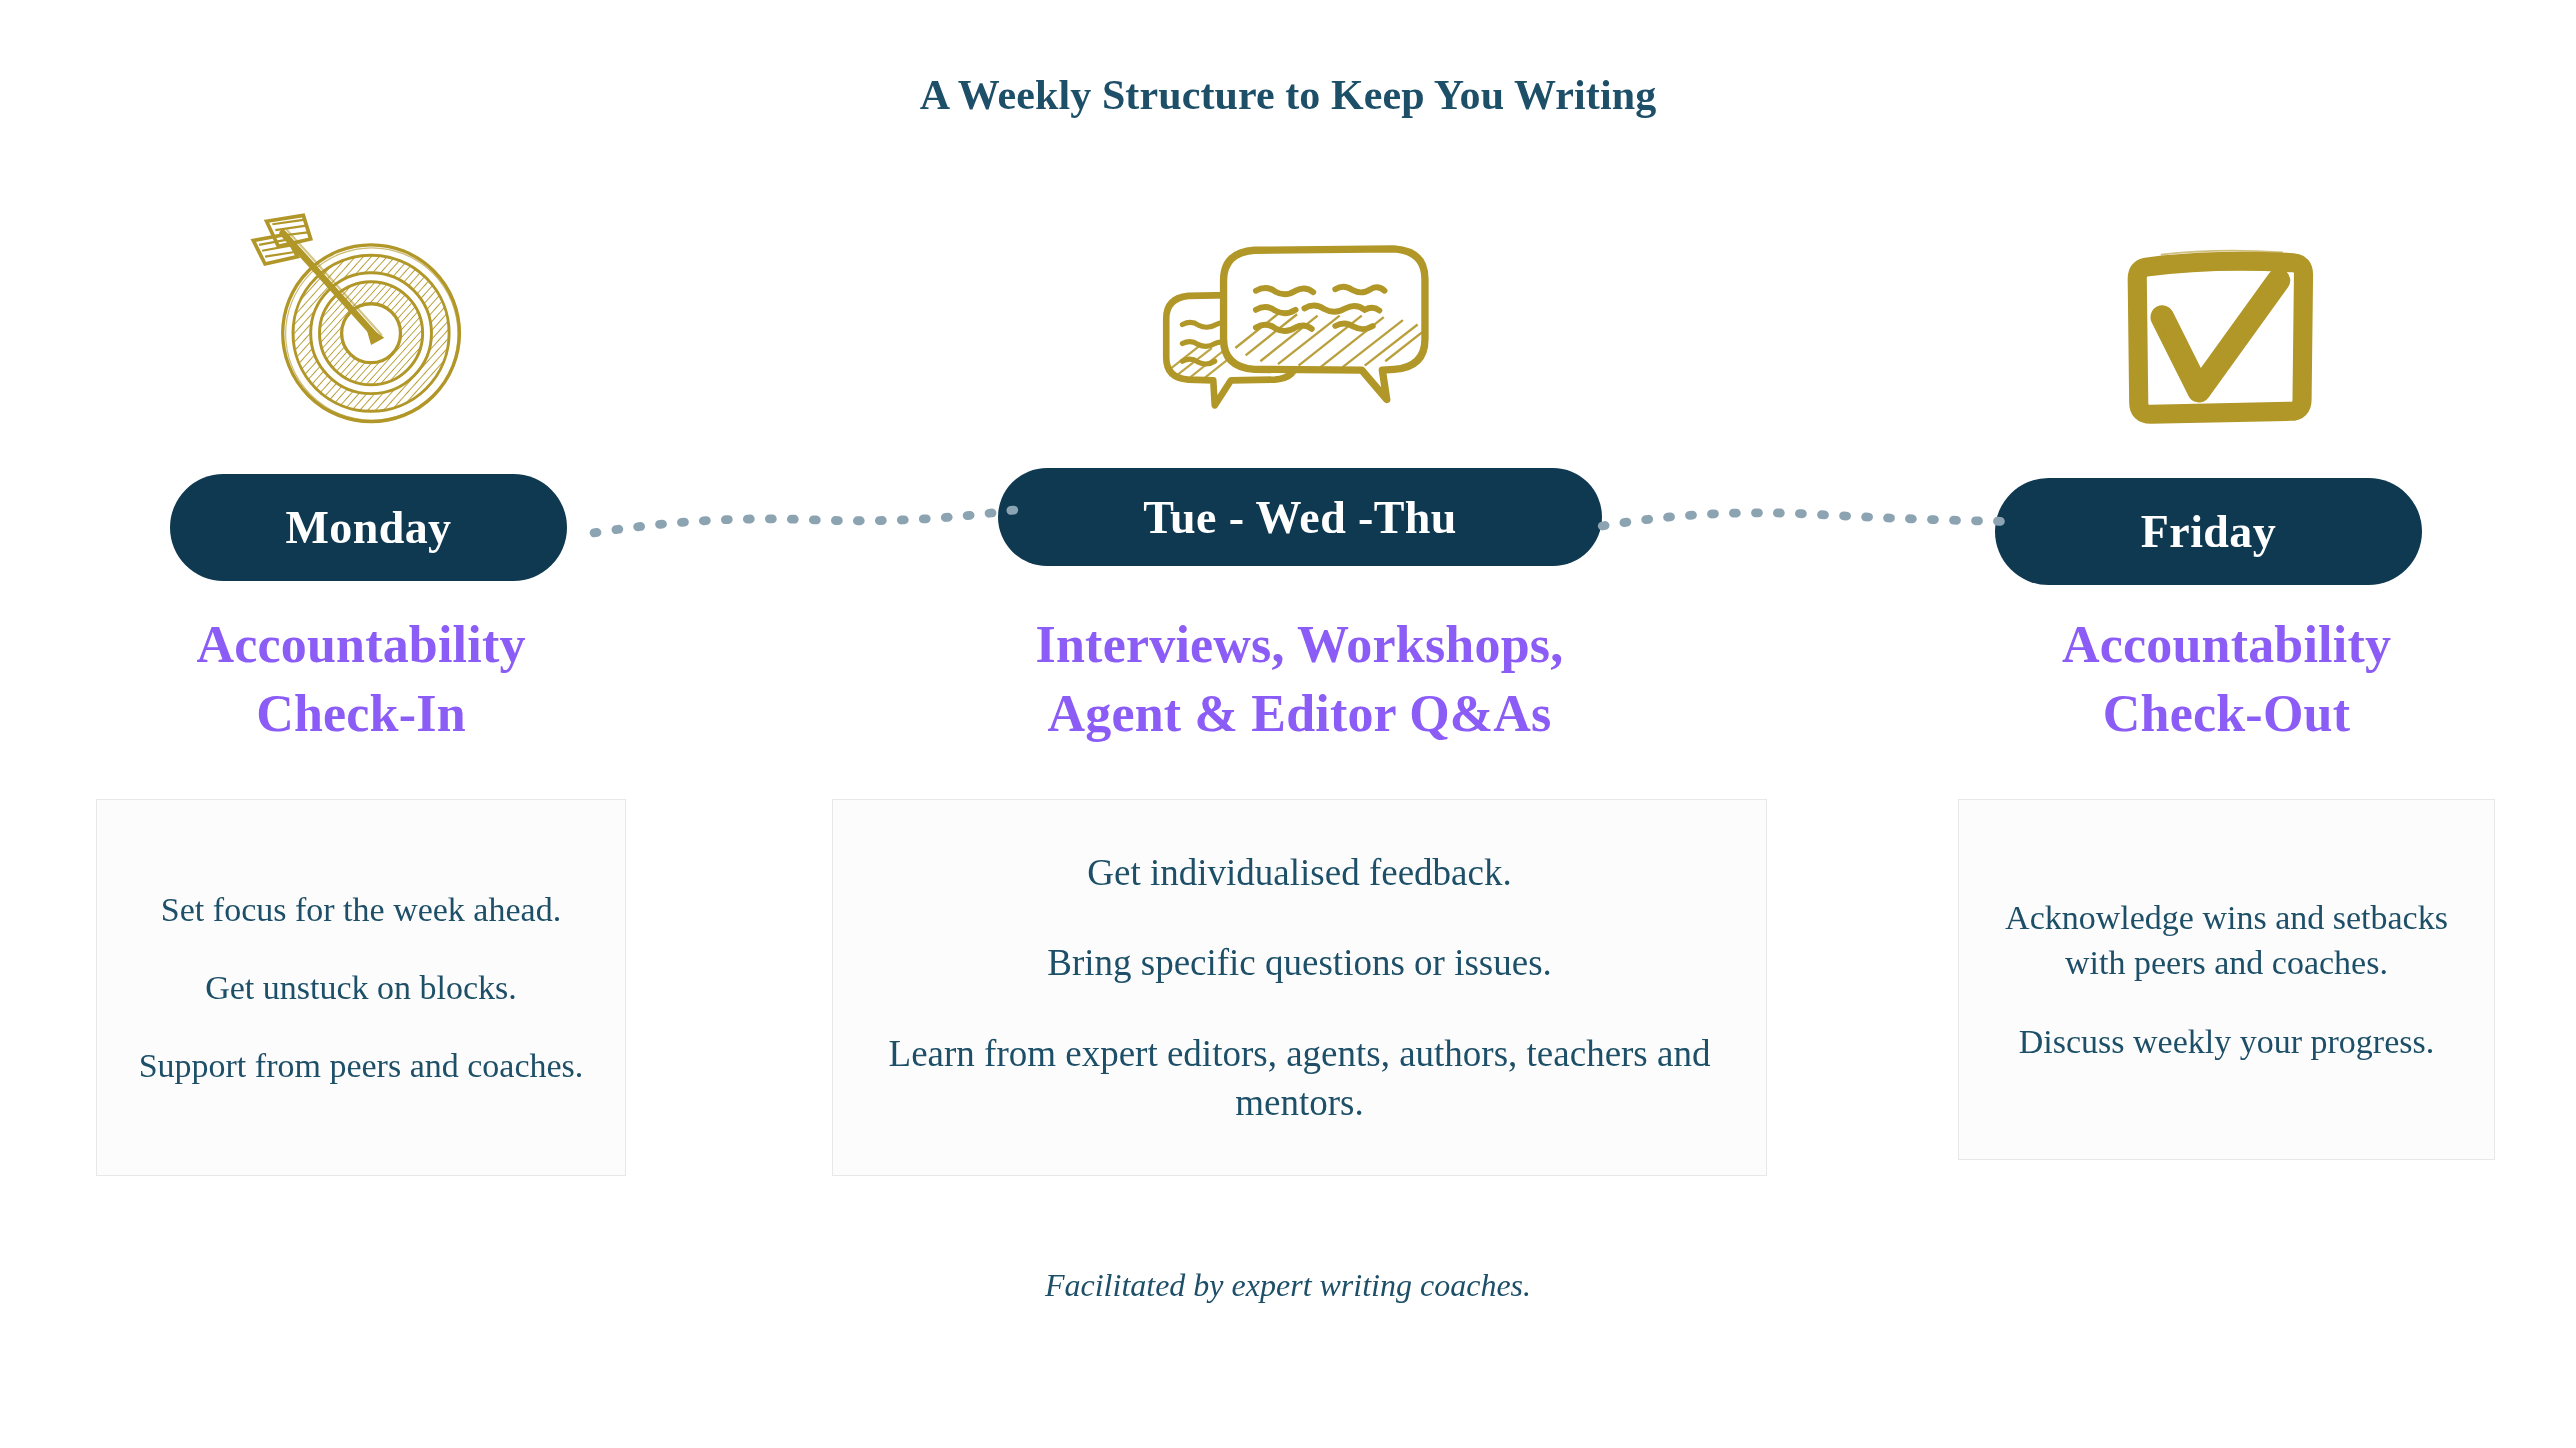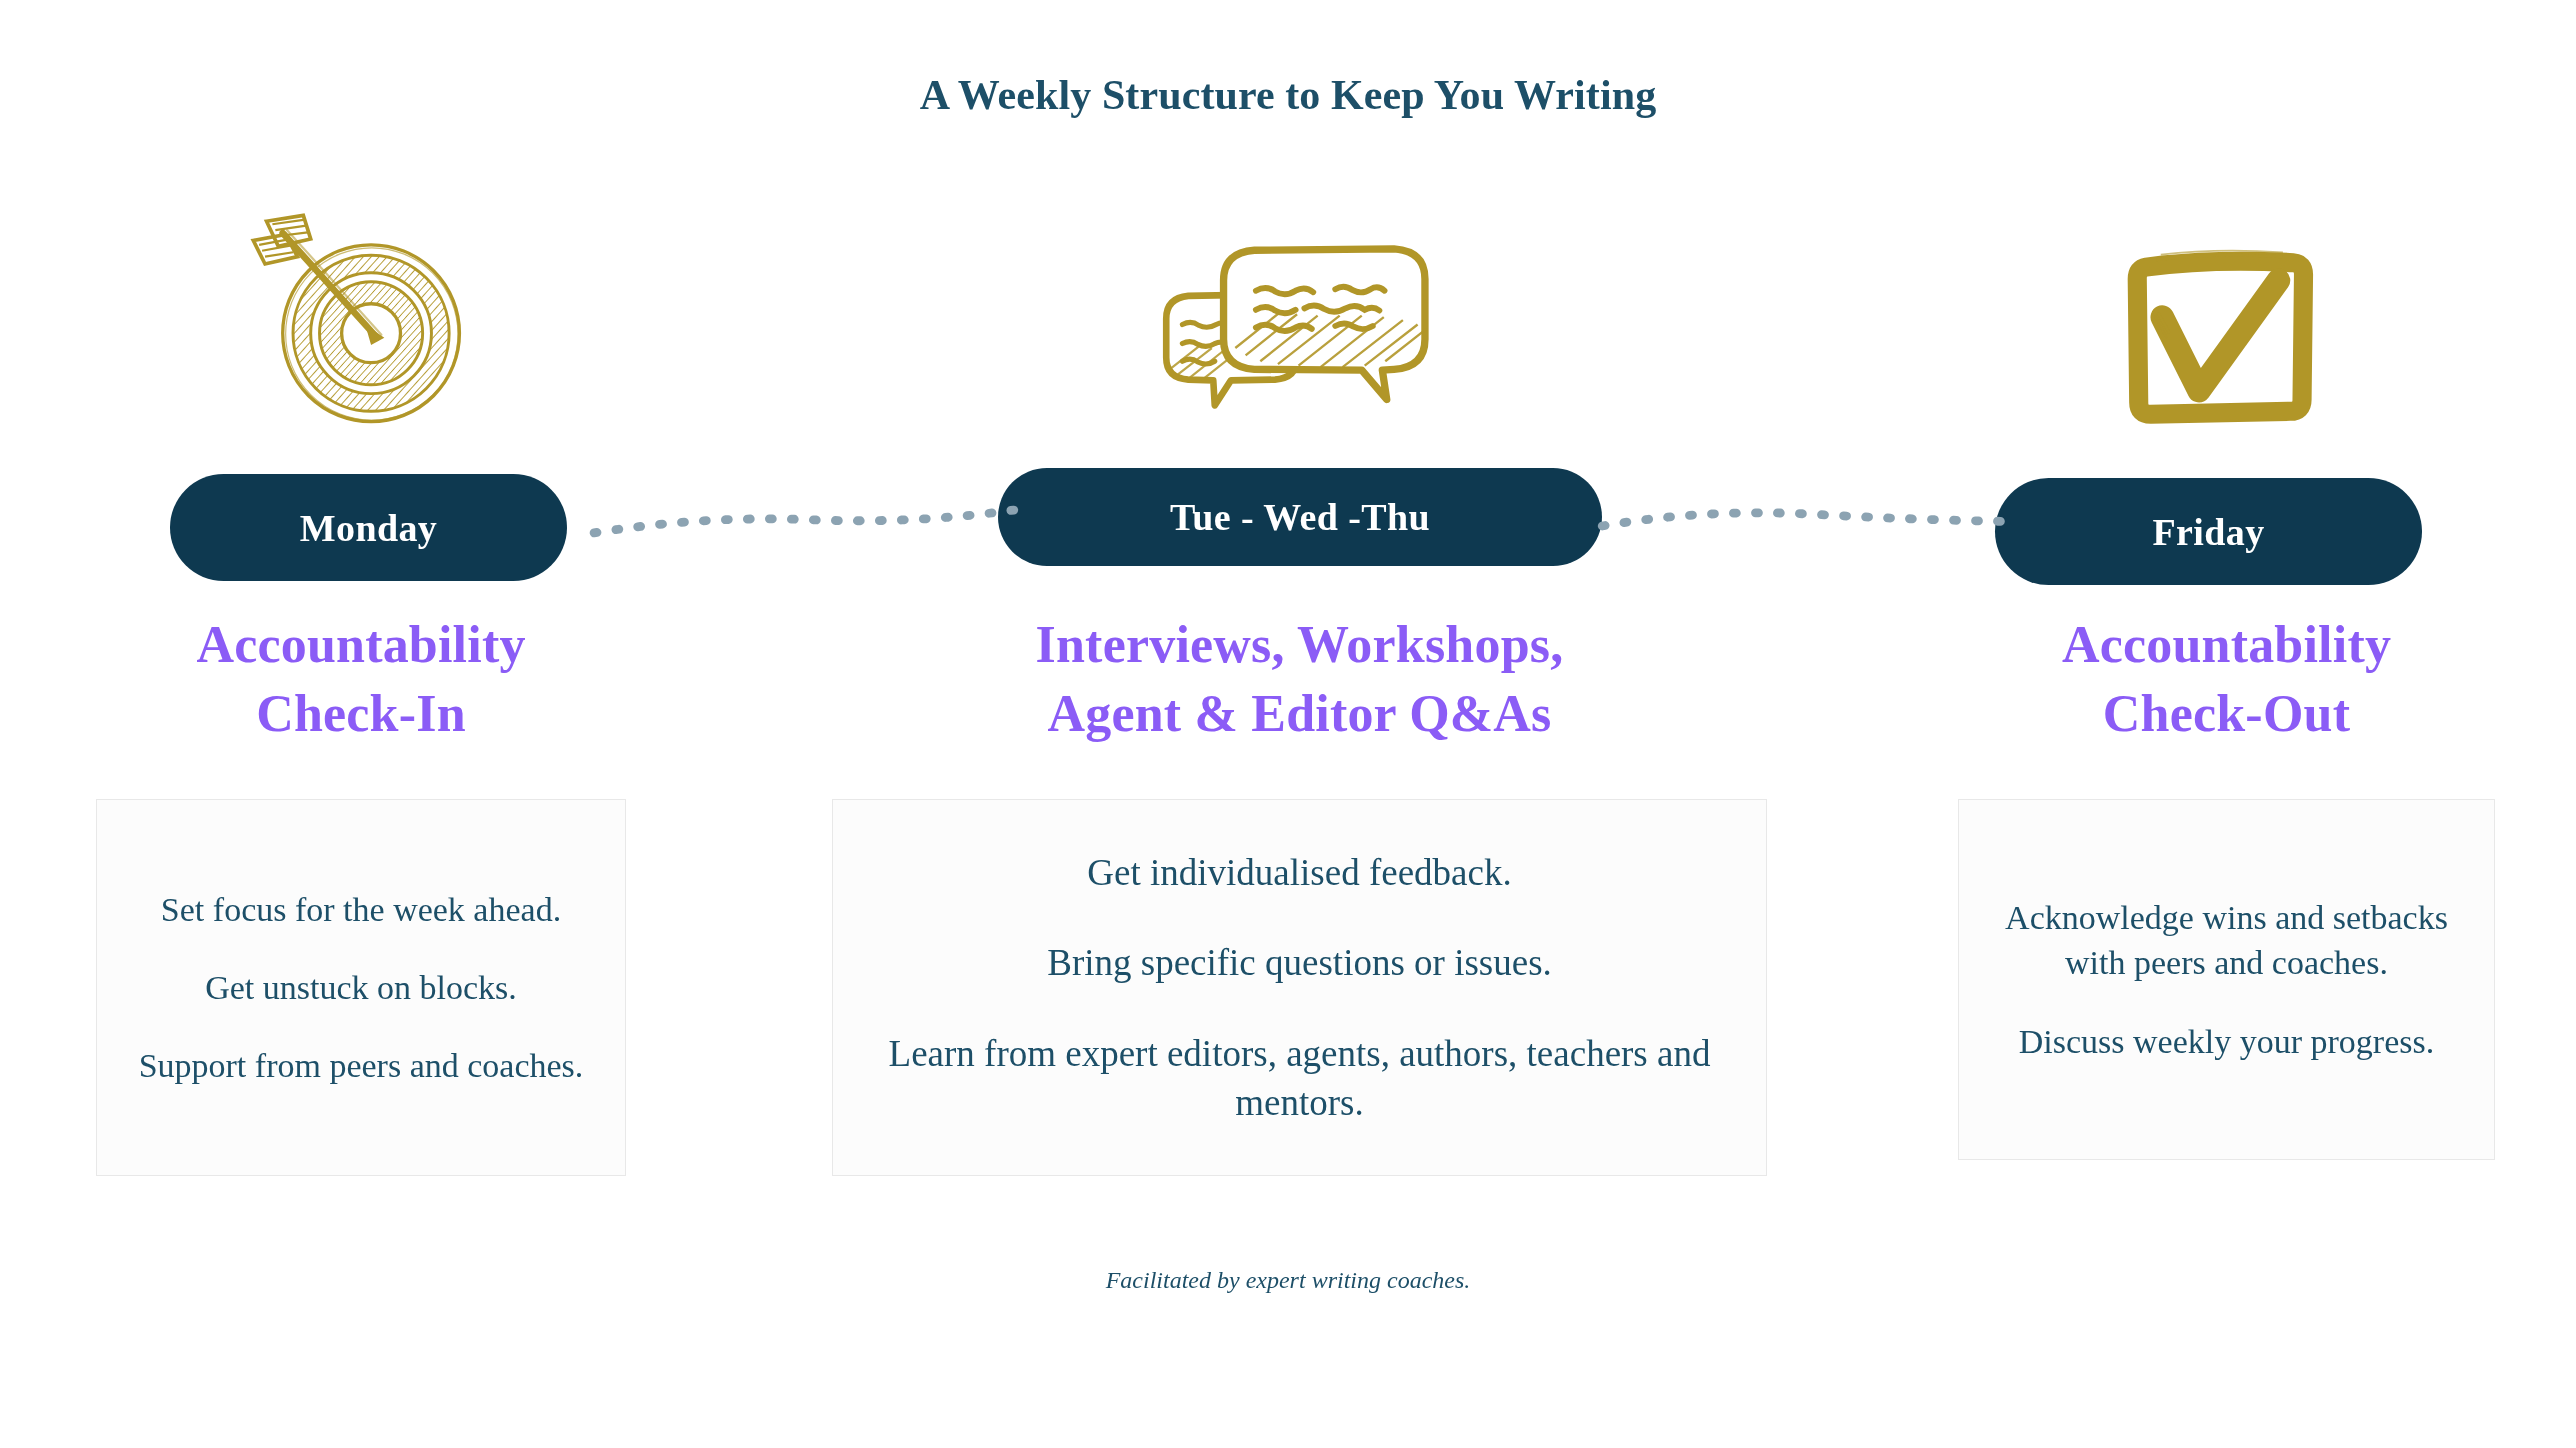--- a/index.html
+++ b/index.html
@@ -60,21 +60,21 @@
   .icon-wrap svg { display: block; }
 
   
   .pill {
     position: absolute;
     background: #0e3950;
     border-radius: 59px;
     color: #ffffff;
     font-family: "Liberation Serif", "DejaVu Serif", serif;
     font-weight: bold;
-    font-size: 38px;
+    font-size: 46px;
     display: flex;
     align-items: center;
     justify-content: center;
     letter-spacing: 0.4px;
     box-sizing: border-box;
   }
   .col-0 .pill { top: 474px; left: 74px; width: 397px; height: 107px; }
   .col-1 .pill { top: 468px; left: 166px; width: 604px; height: 98px; }
   .col-2 .pill { top: 478px; left: 37px;  width: 427px; height: 107px; }
 
@@ -135,21 +135,21 @@
 
   
   .footer-note {
     position: absolute;
     top: 1267px;
     left: 0;
     width: 2576px;
     text-align: center;
     font-family: "Liberation Serif", "DejaVu Serif", serif;
     font-style: italic;
-    font-size: 24px;
+    font-size: 32px;
     color: #1d4f68;
   }
 </style>
 </head>
 <body>
 
 <div class="page-title">A Weekly Structure to Keep You Writing</div>
 
 <div class="columns">
 

